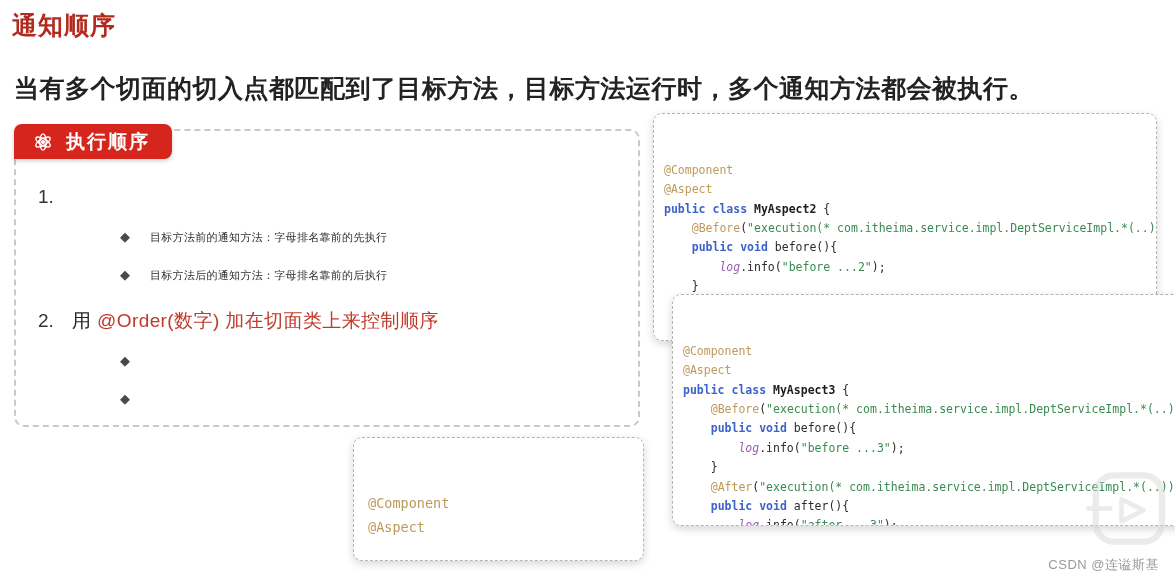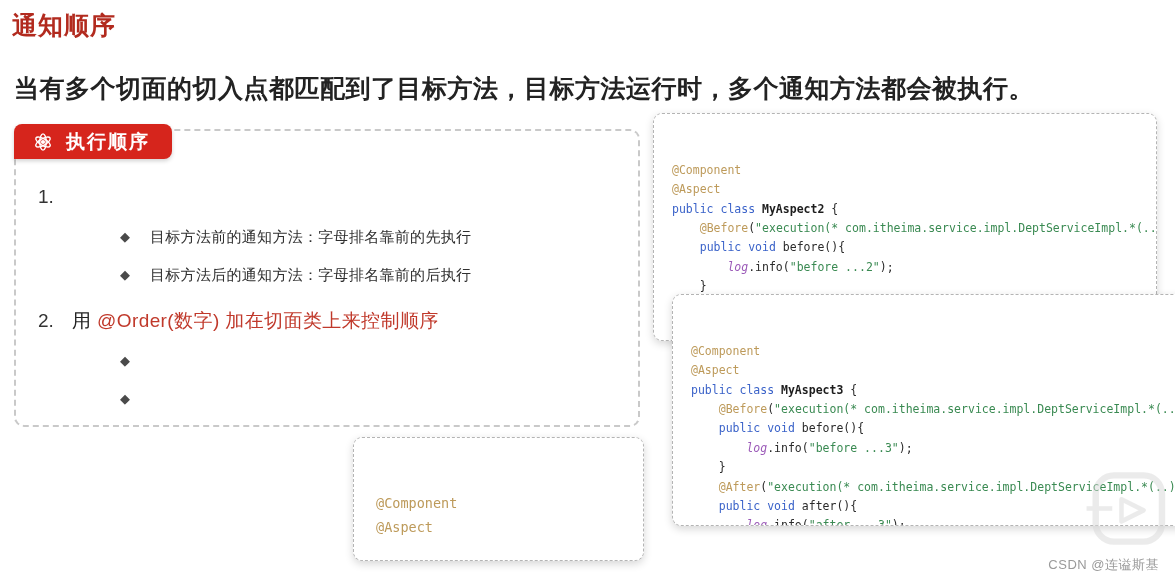--- a/index.html
+++ b/index.html
@@ -108,21 +108,21 @@
     margin-top: 14px;
   }
   .sub-marker {
     width: 30px;
     flex: none;
     font-size: 13px;
     color: #4a4a4a;
     line-height: 24px;
   }
   .sub-text {
-    font-size: 15px;
+    font-size: 11px;
     line-height: 24px;
     color: #2f2f2f;
     letter-spacing: 0.3px;
   }
   .gap-lg { margin-top: 20px; }
 
   
   .code-panel {
     position: absolute;
     background: #ffffff;
@@ -130,21 +130,21 @@
     border-radius: 9px;
     box-shadow: 0 3px 9px rgba(0,0,0,0.16);
     box-sizing: border-box;
     overflow: hidden;
     font-family: "DejaVu Sans Mono", "Liberation Mono", monospace;
     font-size: 11.5px;
     line-height: 19.4px;
     white-space: pre;
     color: #2b2b2b;
   }
-  .code-inner { padding: 8px 0 8px 0; margin-left: 8px; }
+  .code-inner { padding: 8px 0 8px 0; }
   .code-line { padding: 0 10px; }
 
   #panel-aspect2 {
     left: 653px; top: 113px;
     width: 504px; height: 228px;
     z-index: 1;
   }
   #panel-aspect3 {
     left: 672px; top: 294px;
     width: 520px; height: 232px;
@@ -155,21 +155,21 @@
     width: 291px; height: 124px;
     z-index: 4;
     font-size: 13.5px;
     line-height: 23.5px;
   }
   #panel-timeaspect .code-inner { padding: 7px 0; }
   #panel-timeaspect .code-line { padding: 0 14px; }
 
   
   .t-ann  { color: #bd9a5a; }
-  .t-kw   { color: #3b63c9; }
+  .t-kw   { color: #3b63c9; font-weight: bold; }
   .t-cls  { color: #1d1d1d; font-weight: bold; }
   .t-str  { color: #3a8a52; }
   .t-log  { color: #9b5ab8; font-style: italic; }
   .t-pl   { color: #2b2b2b; }
 
   
   .wm-logo {
     position: absolute;
     right: 2px; bottom: 18px;
     width: 92px; height: 96px;

